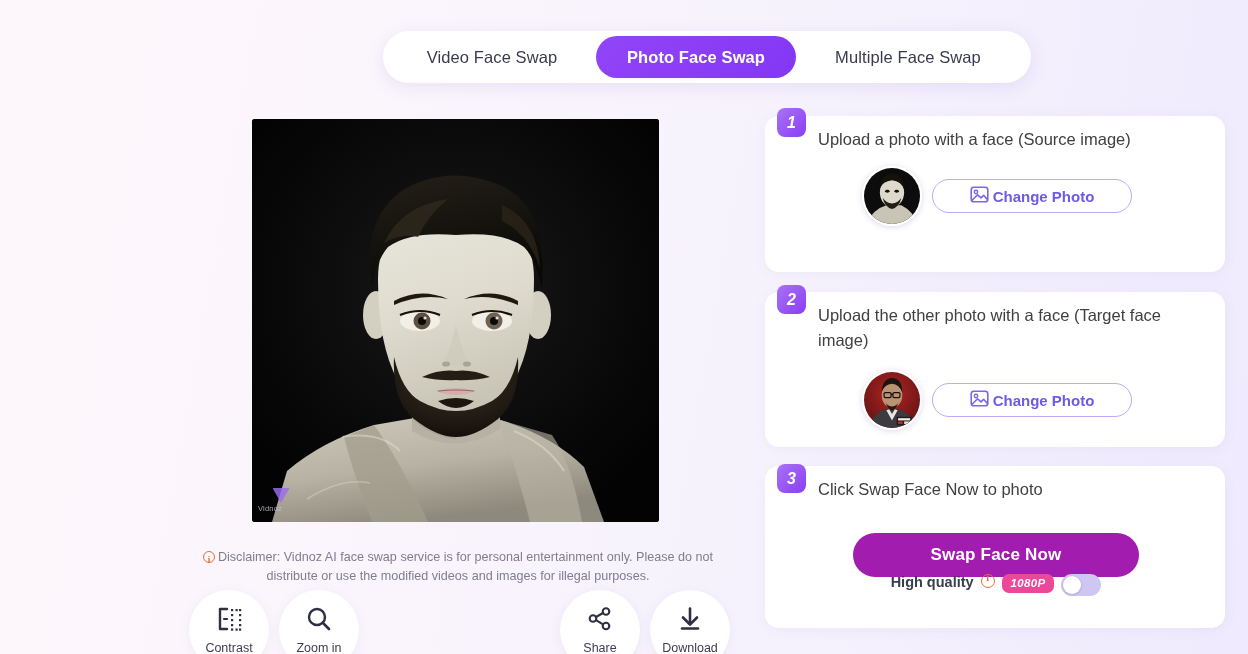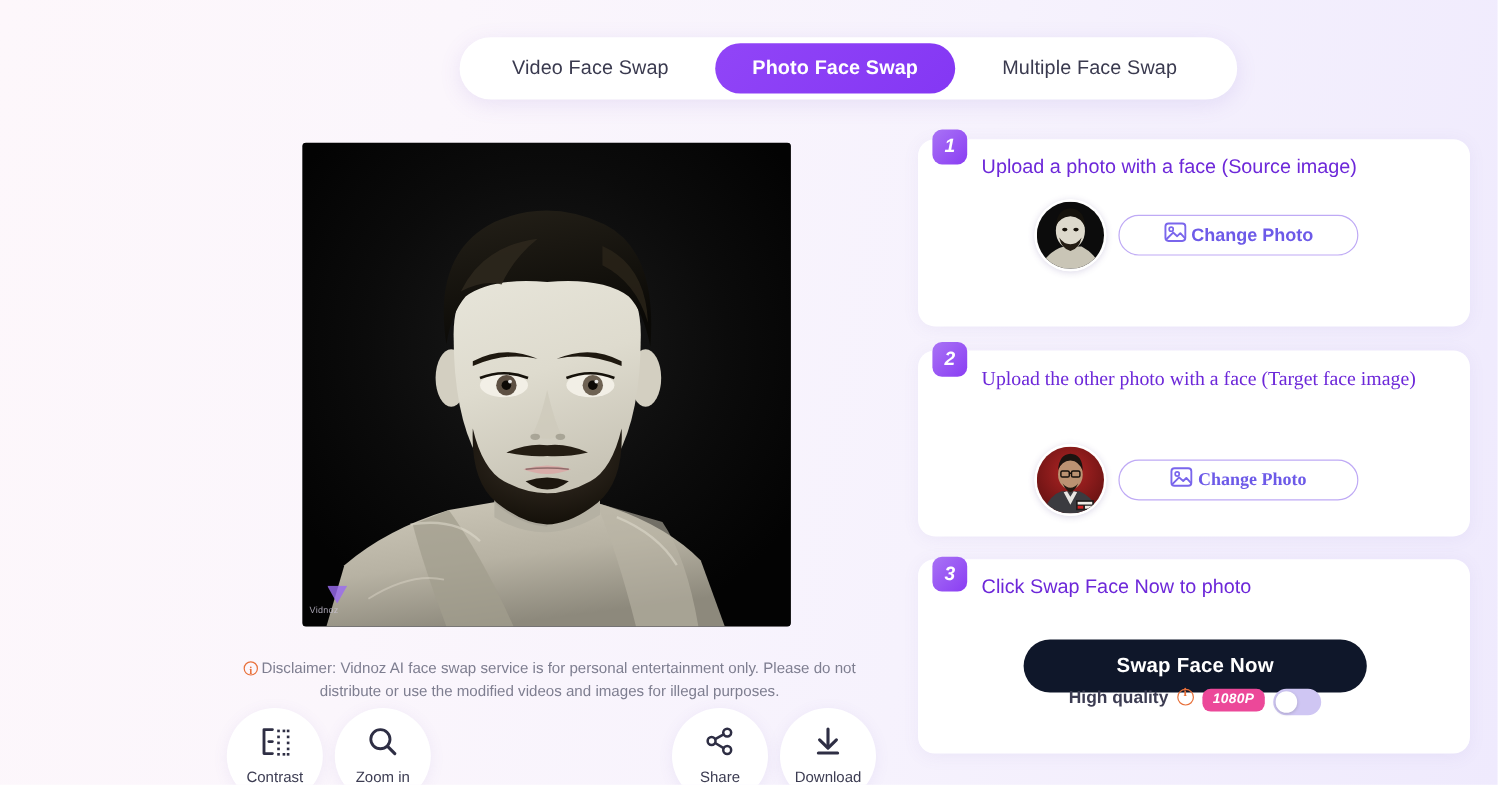--- a/index.html
+++ b/index.html
@@ -128,21 +128,21 @@
   
   .card {
     position: absolute;
     left: 765px;
     width: 460px;
     background: #ffffff;
     border-radius: 14px;
     box-shadow: 0 2px 14px rgba(120,100,185,.07);
   }
   .card1 { top: 116px; height: 156px; }
-  .card2 { top: 292px; height: 155px; font-family: Liberation Serif, serif; }
+  .card2 { top: 292px; height: 155px; }
   .card3 { top: 466px; height: 162px; }
 
   .stepbadge {
     position: absolute;
     left: 777px;
     width: 29px; height: 29px;
     border-radius: 8px;
     background: linear-gradient(135deg, #a973f5 0%, #8a3df3 100%);
     color: #fff;
     font-size: 16px;
@@ -154,21 +154,21 @@
   .sb1 { top: 108px; }
   .sb2 { top: 285px; }
   .sb3 { top: 464px; }
 
   .card-title {
     position: absolute;
     left: 53px; top: 11px;
     width: 390px;
     font-size: 16.5px;
     line-height: 25px;
-    color: #6d28d9;
+    color: #404040;
   }
 
   .avatar {
     position: absolute;
     width: 60px; height: 60px;
     border-radius: 50%;
     overflow: hidden;
     border: 2px solid #fff;
     box-shadow: 0 1px 6px rgba(80,60,140,.2);
   }
@@ -193,21 +193,21 @@
     font-size: 15px;
     font-weight: bold;
     color: #6d5ae8;
   }
 
   .swapbtn {
     position: absolute;
     left: 88px; top: 67px;
     width: 286px; height: 44px;
     border-radius: 22px;
-    background: #0f172a;
+    background: #a21caf;
     color: #fff;
     font-size: 17px;
     font-weight: bold;
     display: flex; align-items: center; justify-content: center;
     cursor: pointer;
     letter-spacing: .2px;
   }
 
   .qualityrow {
     position: absolute;

